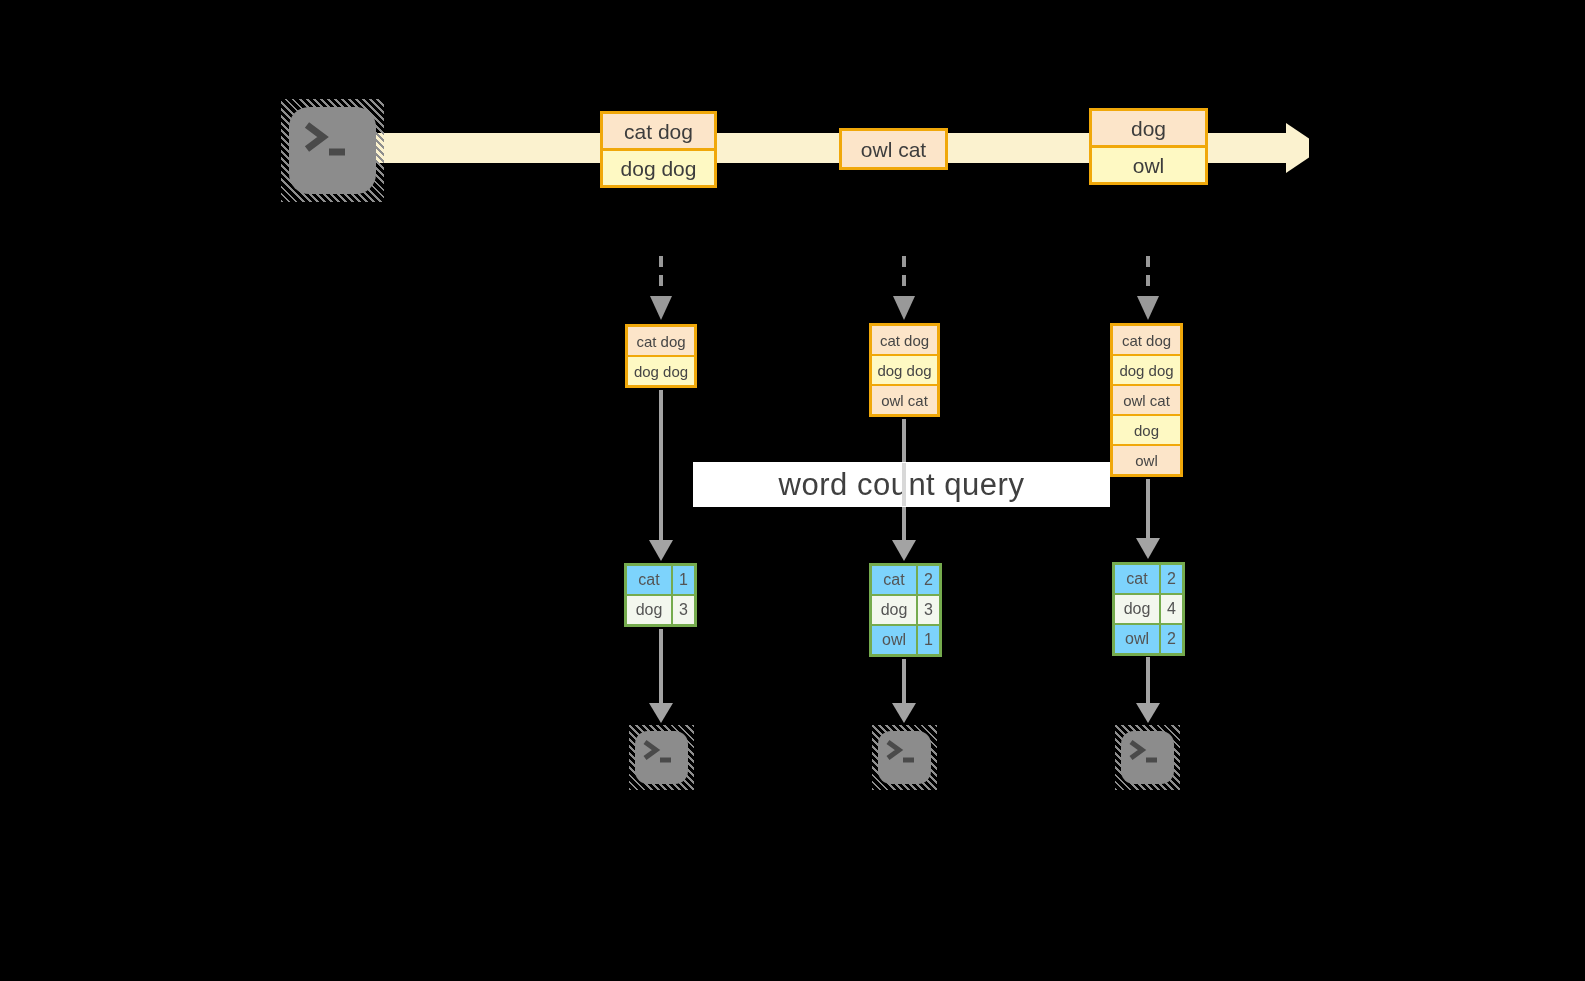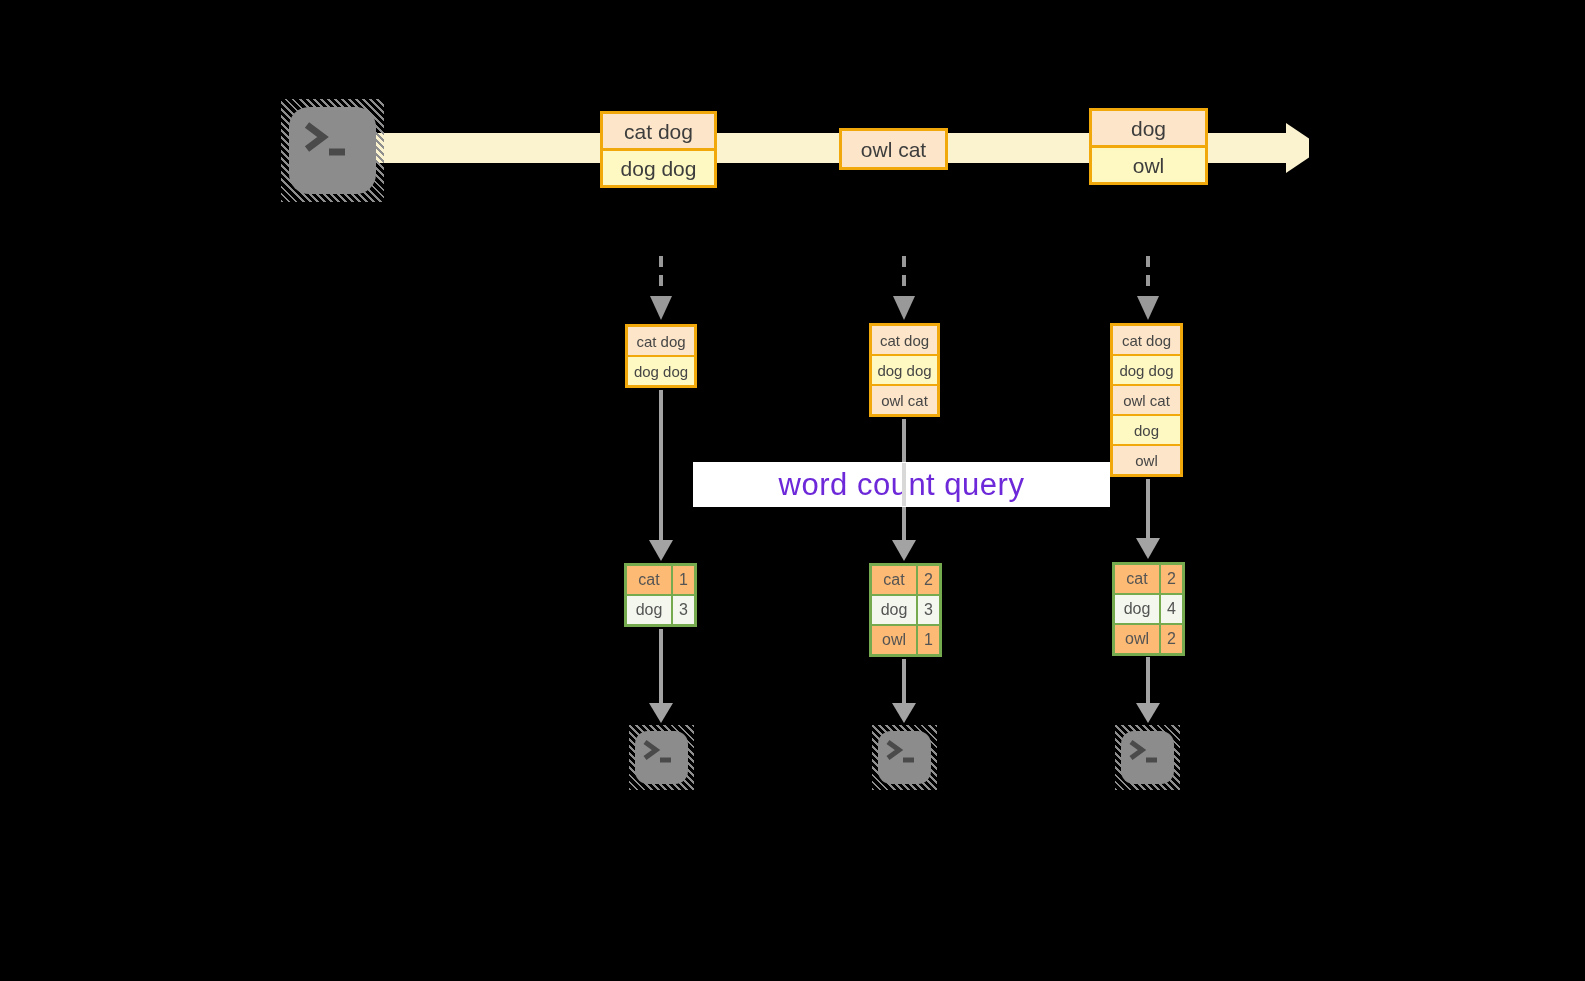--- a/index.html
+++ b/index.html
@@ -33,39 +33,39 @@
   
   .gtable{
     position:absolute;box-sizing:border-box;z-index:2;
     background:#75ab4e;border:3px solid #75ab4e;
     display:grid;grid-template-columns:44px 21px;gap:2px;
   }
   .gcell{
     display:flex;align-items:center;justify-content:center;
     height:28px;font-size:16px;color:#545454;line-height:1;
   }
-  .g-a{background:#fdba74;}
+  .g-a{background:#7dd3fc;}
   .g-b{background:#f3f7ee;}
 
   
   .term{
     position:absolute;z-index:2;
     background:repeating-linear-gradient(45deg,#8e8e8e 0 2px,rgba(0,0,0,0) 2px 5px);
   }
   .term .inner{position:absolute;background:#8c8c8c;}
   .term.bigterm .inner{inset:8px;border-radius:20px;}
   .term.smallterm .inner{inset:6px;border-radius:13px;}
   .term svg{position:absolute;left:0;top:0;}
 
   
   .banner{
     position:absolute;left:693px;top:462px;width:417px;height:45px;
     background:#ffffff;z-index:3;
     display:flex;align-items:center;justify-content:center;
-    font-size:31px;color:#6d28d9;letter-spacing:0.5px;
+    font-size:31px;color:#404040;letter-spacing:0.5px;
   }
   .banner-line{
     position:absolute;left:902px;top:463px;width:4px;height:43px;
     background:#d8d8d8;z-index:4;
   }
 </style>
 </head>
 <body>
 
 <div id="stage">

